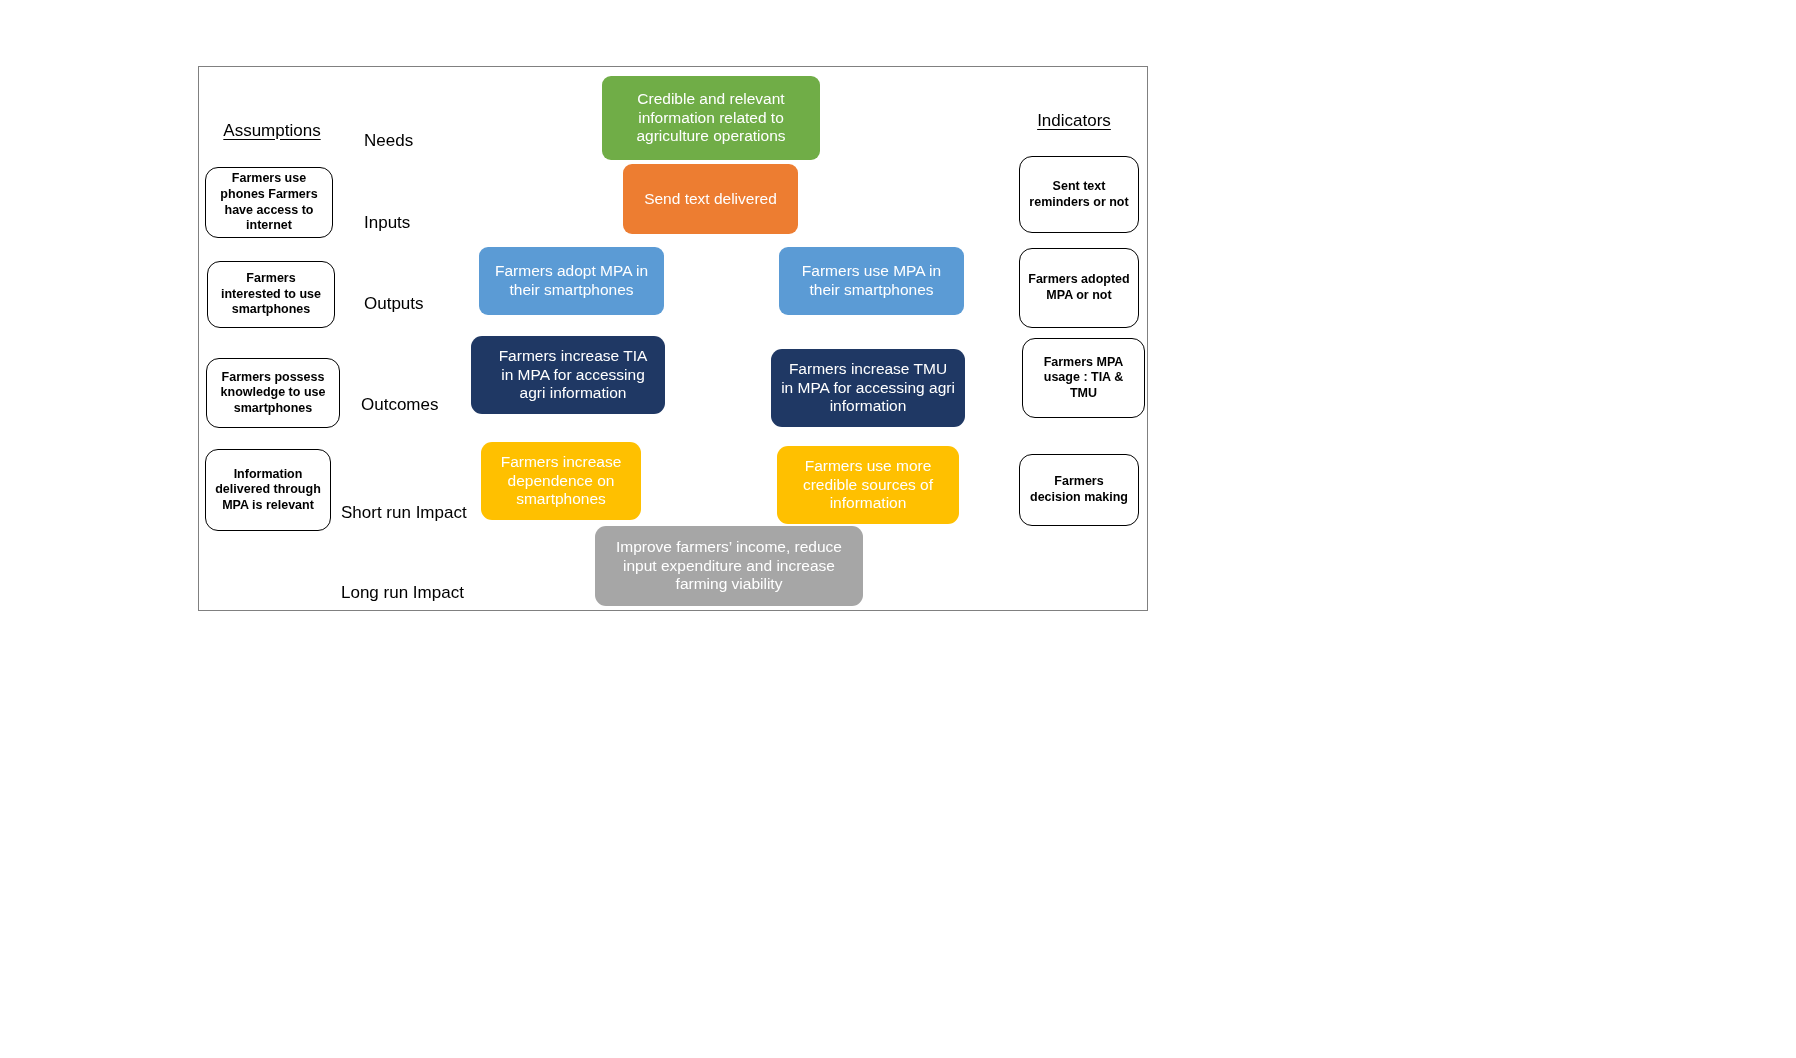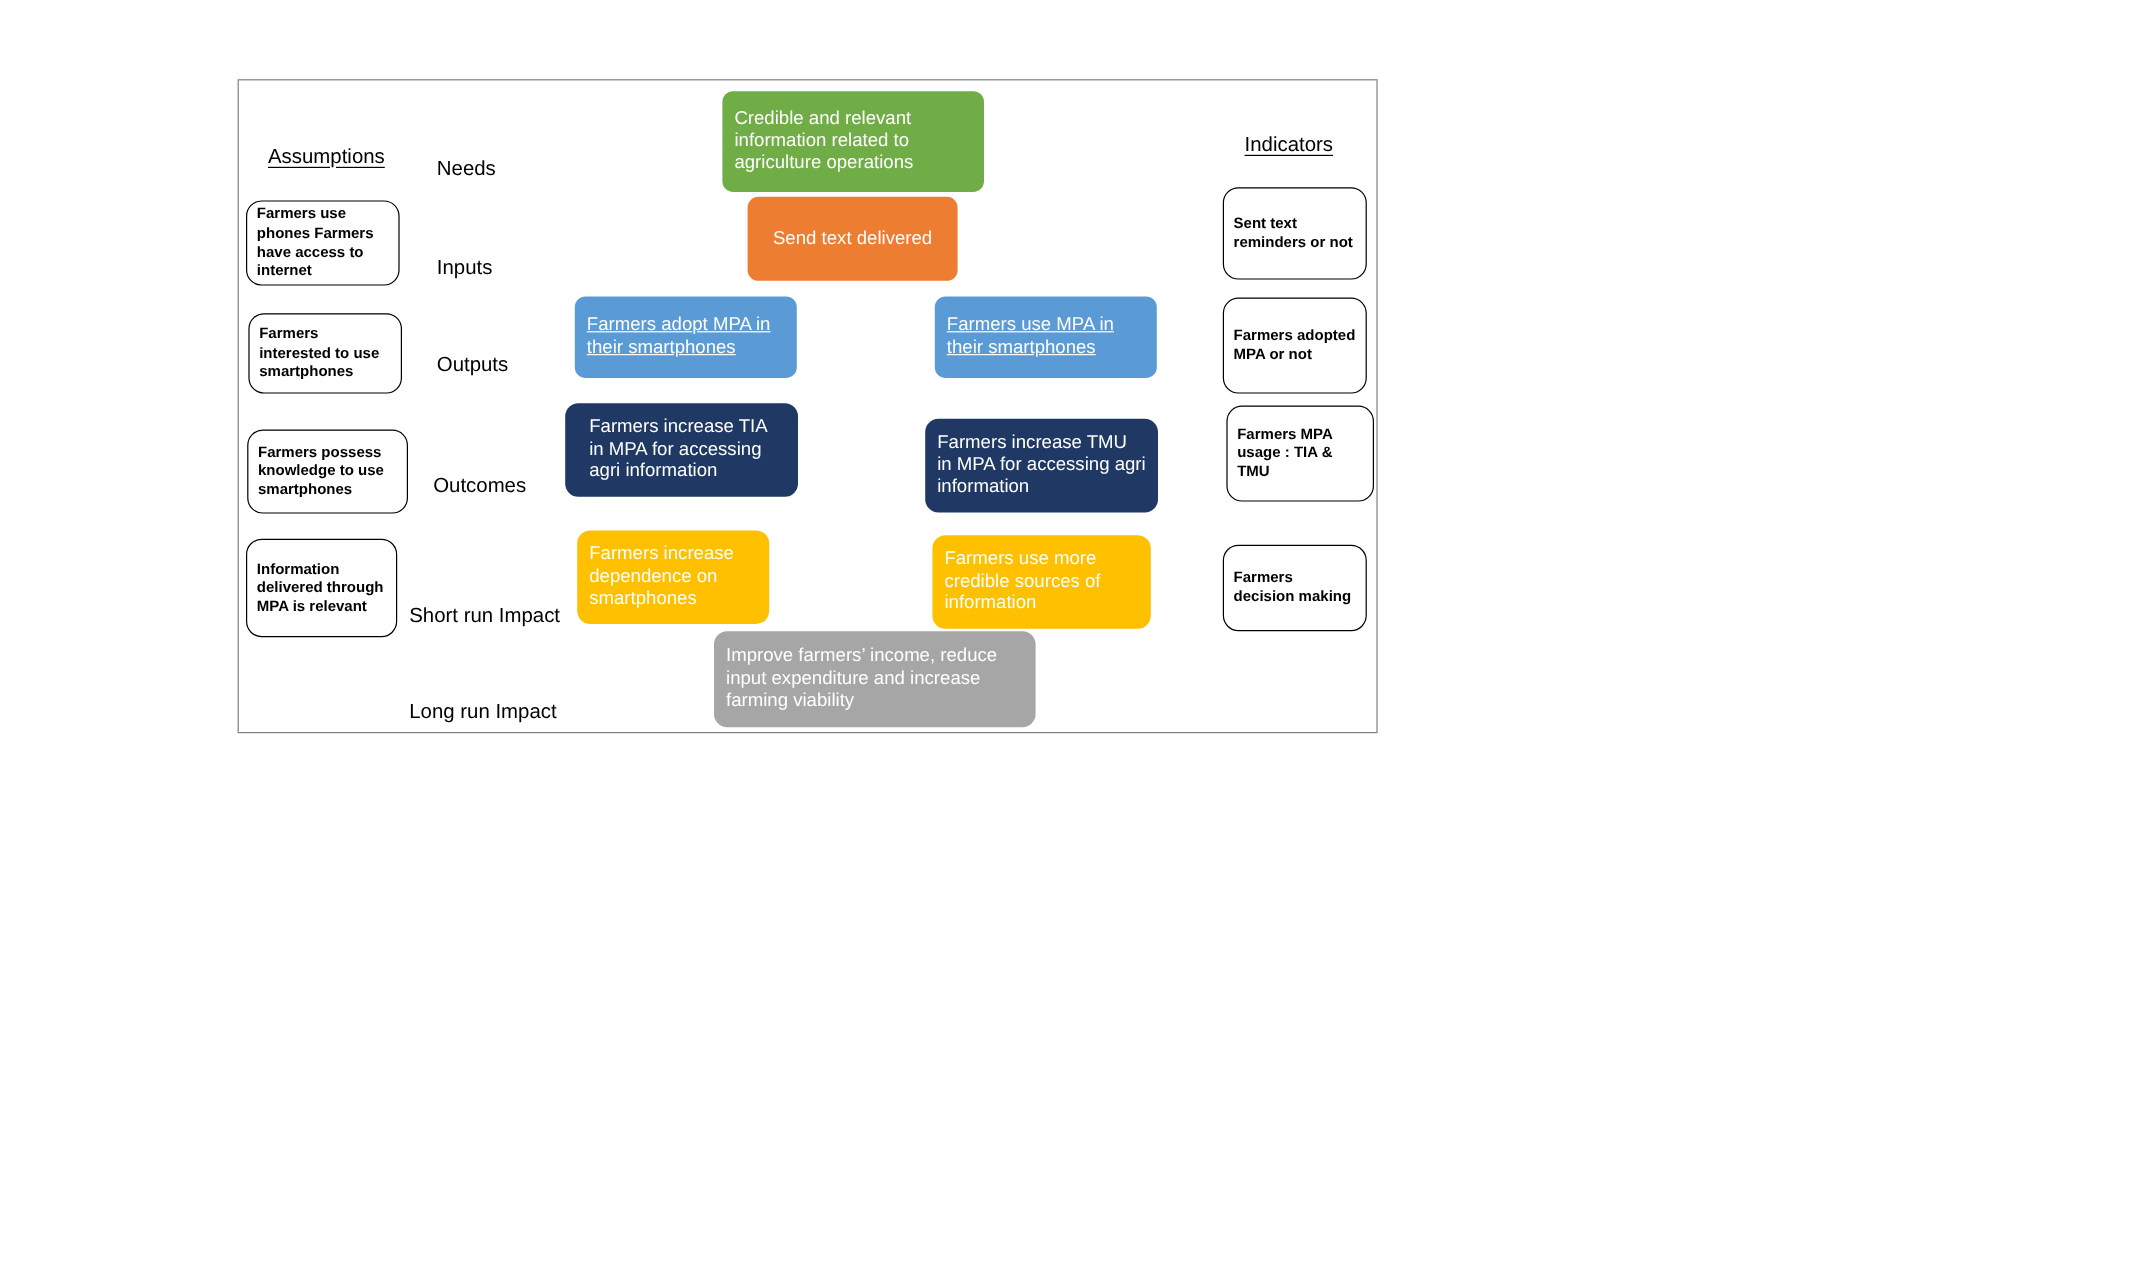--- a/index.html
+++ b/index.html
@@ -28,20 +28,21 @@
     box-sizing: border-box;
   }
 
   
   .node {
     position: absolute;
     box-sizing: border-box;
     display: flex;
     align-items: center;
     justify-content: center;
+    text-align: center;
     line-height: 1.17;
   }
 
   
   .col-heading {
     position: absolute;
     font-size: 17px;
     color: #000000;
     text-decoration: underline;
     text-underline-offset: 3px;
@@ -72,21 +73,21 @@
   
   .cbox {
     border-radius: 9px;
     color: #ffffff;
     font-size: 15.5px;
     padding: 6px 10px;
     line-height: 1.22;
   }
   .cbox.green  { background: #70AD47; }
   .cbox.orange { background: #ED7D31; }
-  .cbox.blue   { background: #5B9BD5; text-decoration: underline; }
+  .cbox.blue   { background: #5B9BD5; }
   .cbox.navy   { background: #1F3864; }
   .cbox.amber  { background: #FFC000; }
   .cbox.gray   { background: #A6A6A6; }
 
   .cbox.navy { border-radius: 11px; }
   .cbox.amber { border-radius: 11px; }
   .cbox.gray { border-radius: 11px; }
 </style>
 </head>
 <body>

